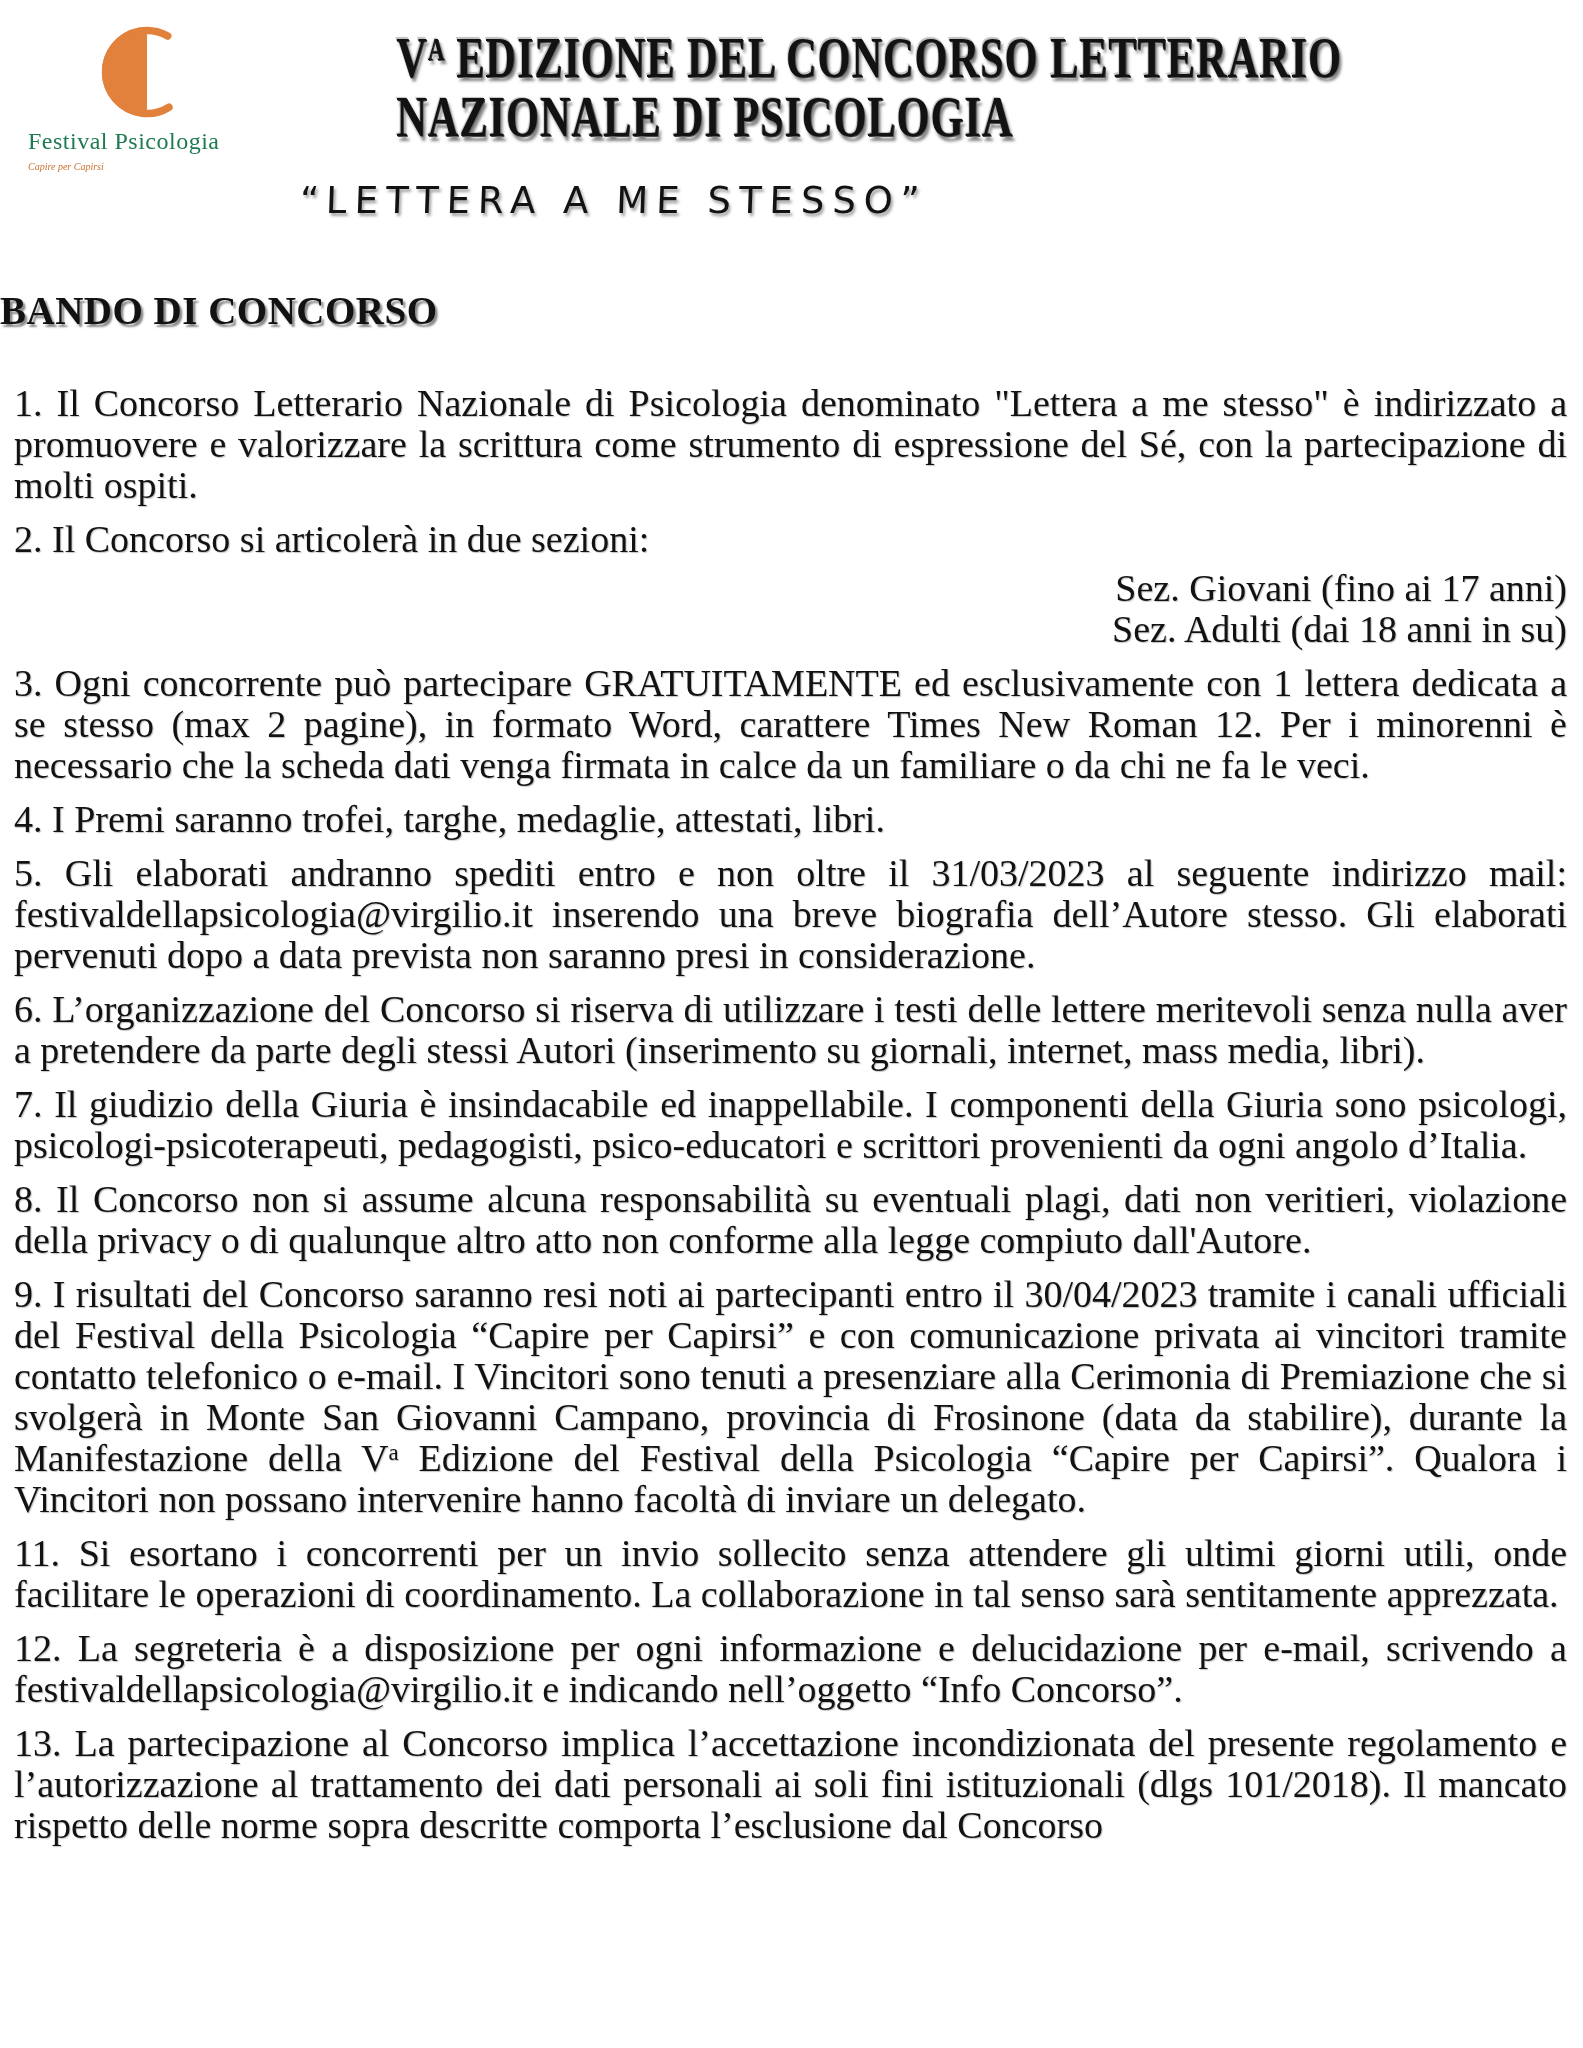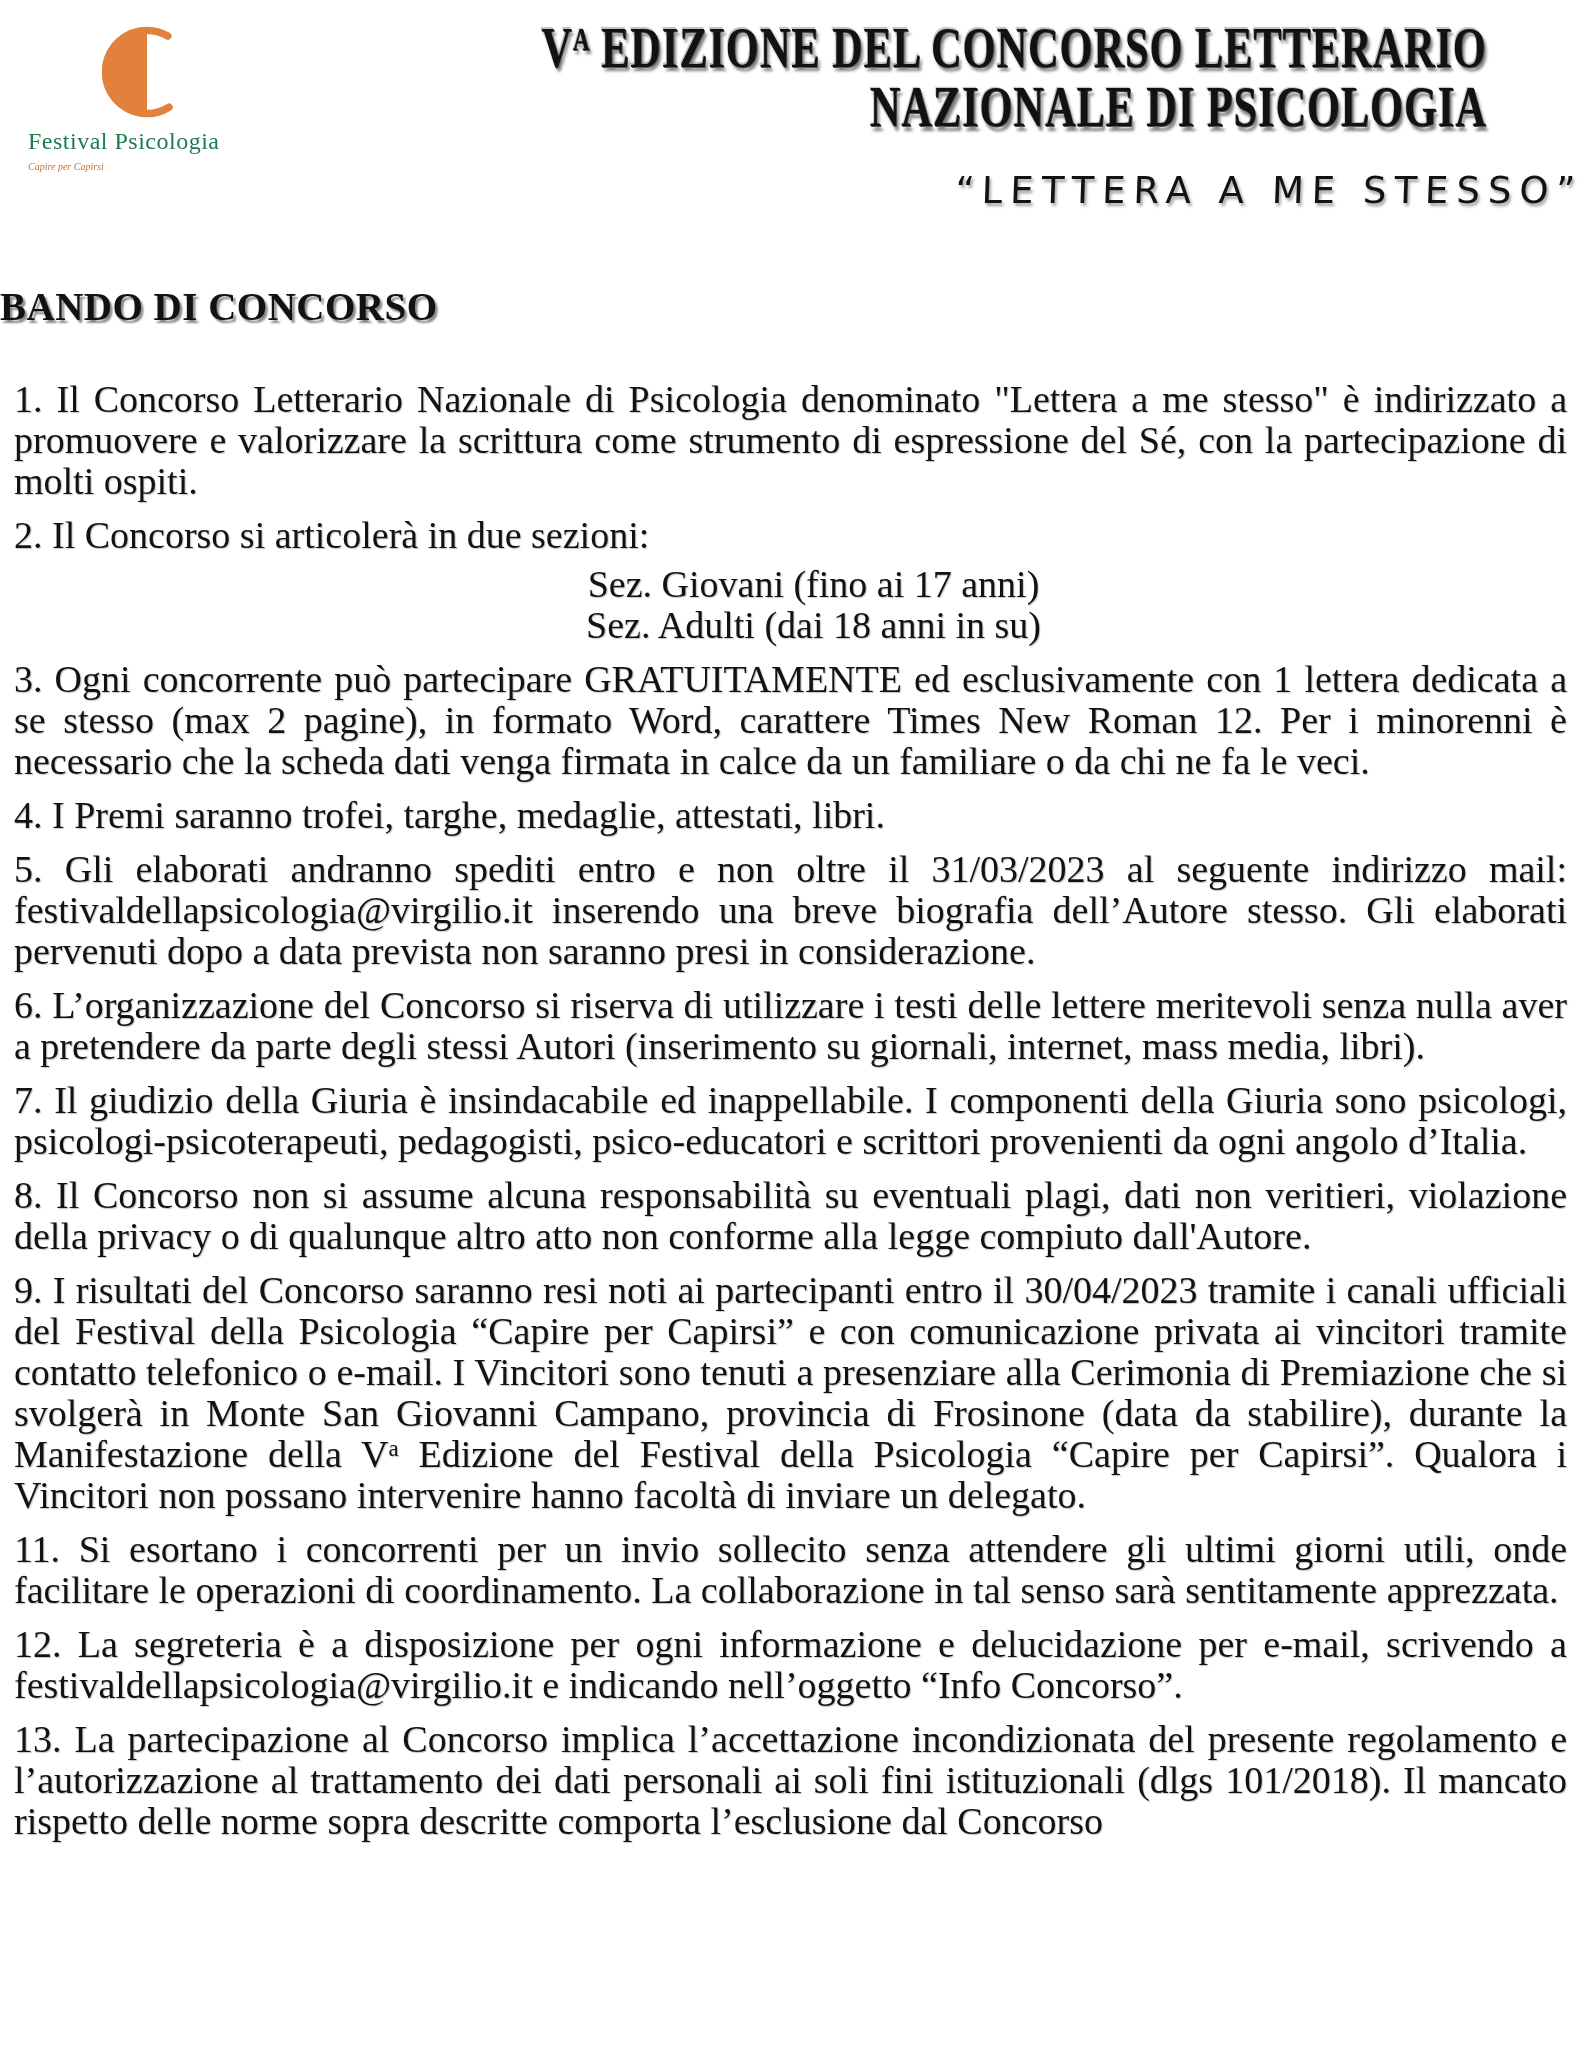--- a/index.html
+++ b/index.html
@@ -22,21 +22,21 @@
   .logo-name {
     margin-top: 6px;
     font-size: 24px; letter-spacing: 0.5px;
     color: var(--green, #1E7B4F);
   }
   .logo-tagline {
     margin-top: 6px;
     font-style: italic; font-size: 10px;
     color: var(--tagline, #C9702E);
   }
-  .titles { margin-left: 300px; text-align: right; padding-top: 10px; }
+  .titles { margin-left: 300px; text-align: left; padding-top: 20px; }
   h1 { margin: 0; font-weight: bold; font-size: 50px; line-height: 60px; }
   .tline {
     display: block; white-space: nowrap;
     transform: scale(0.85, 1.12);
     letter-spacing: 1px;
     text-shadow: 3px 4px 3px rgba(110,110,110,0.85), 1px 1px 0 rgba(45,45,45,0.9), -1px -1px 1px rgba(130,130,130,0.5);
   }
   .tsup { font-size: 55%; vertical-align: 0.55em; letter-spacing: 0; }
   .subtitle {
     margin-top: 32px;
@@ -58,21 +58,21 @@
     margin: 50px 16px 0 14px;
     font-size: 38px; line-height: 41px;
   }
   .doc-body p {
     margin: 13px 0 0 0;
     text-align: justify;
     text-shadow: 1px 1.4px 1px rgba(135,135,135,0.5);
   }
   .doc-body p.indent {
     margin: 0; padding-left: 46px;
-    text-align: center;
+    text-align: right;
   }
   .doc-body p.normal + p.indent { margin-top: 8px; }
   .doc-body .b { font-weight: normal; }
   .doc-body sup { font-size: 60%; vertical-align: 0.5em; line-height: 0; }
 </style>
 </head>
 <body>
 
 <div class="page">
   <header>

